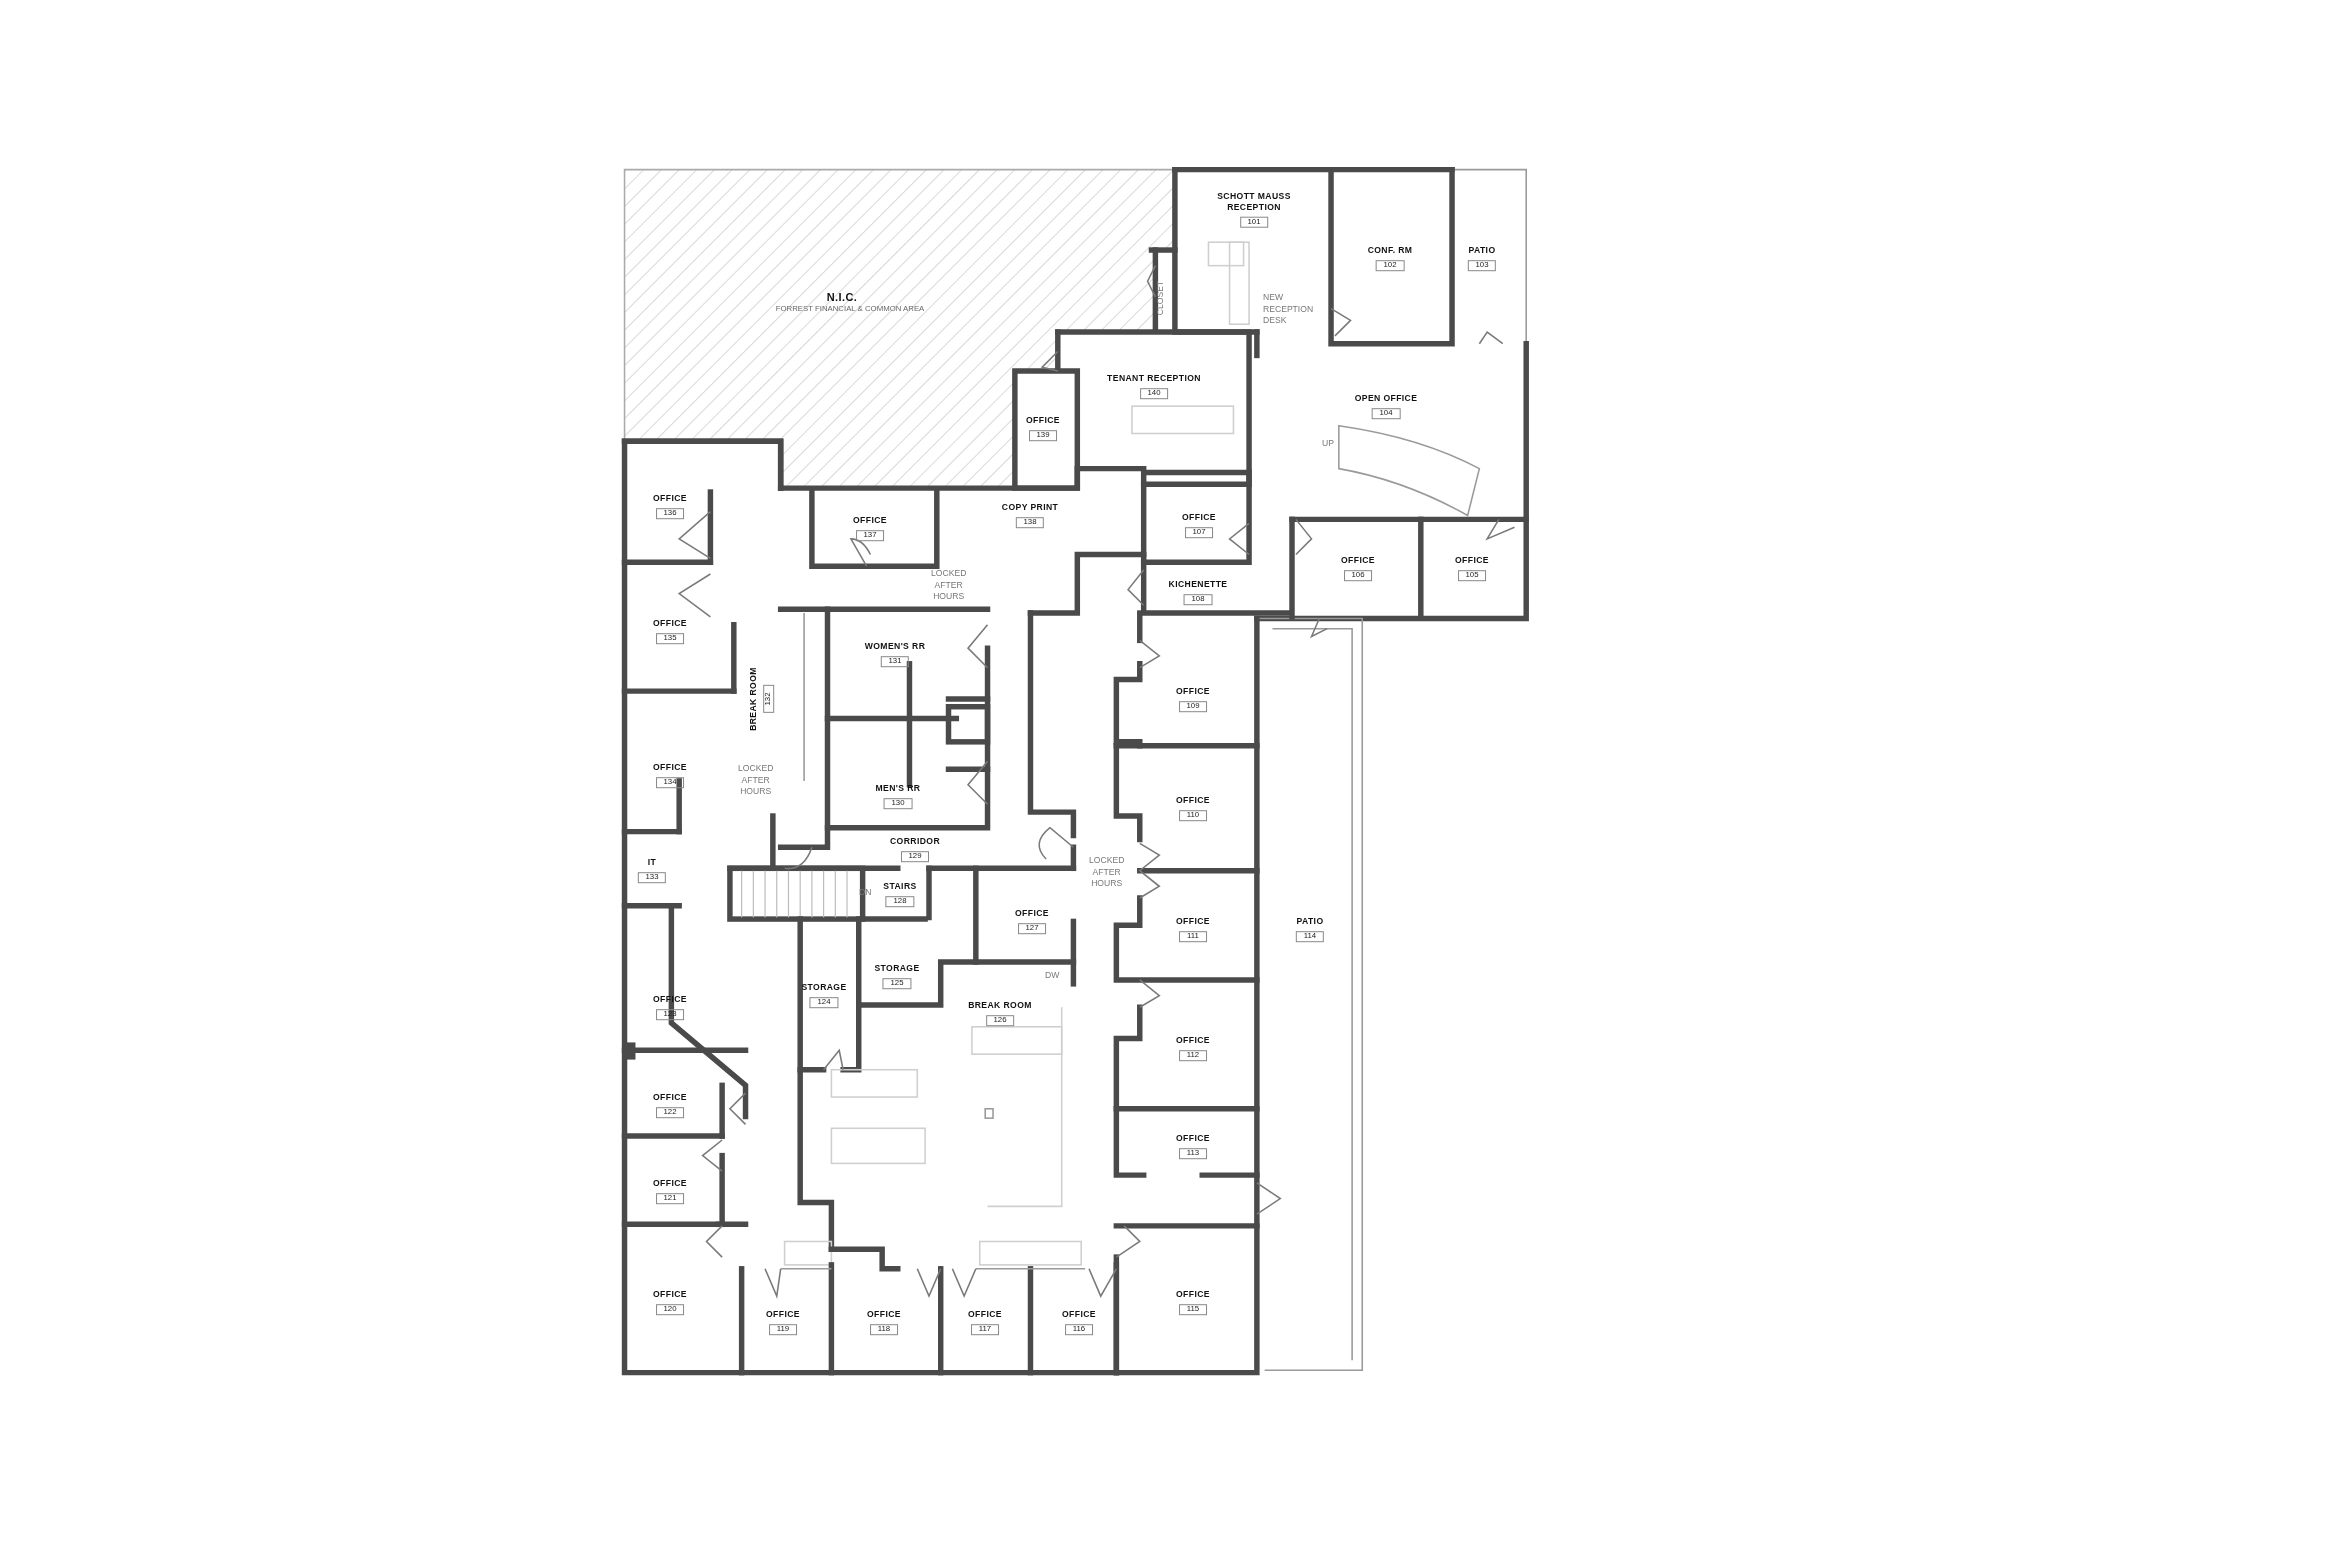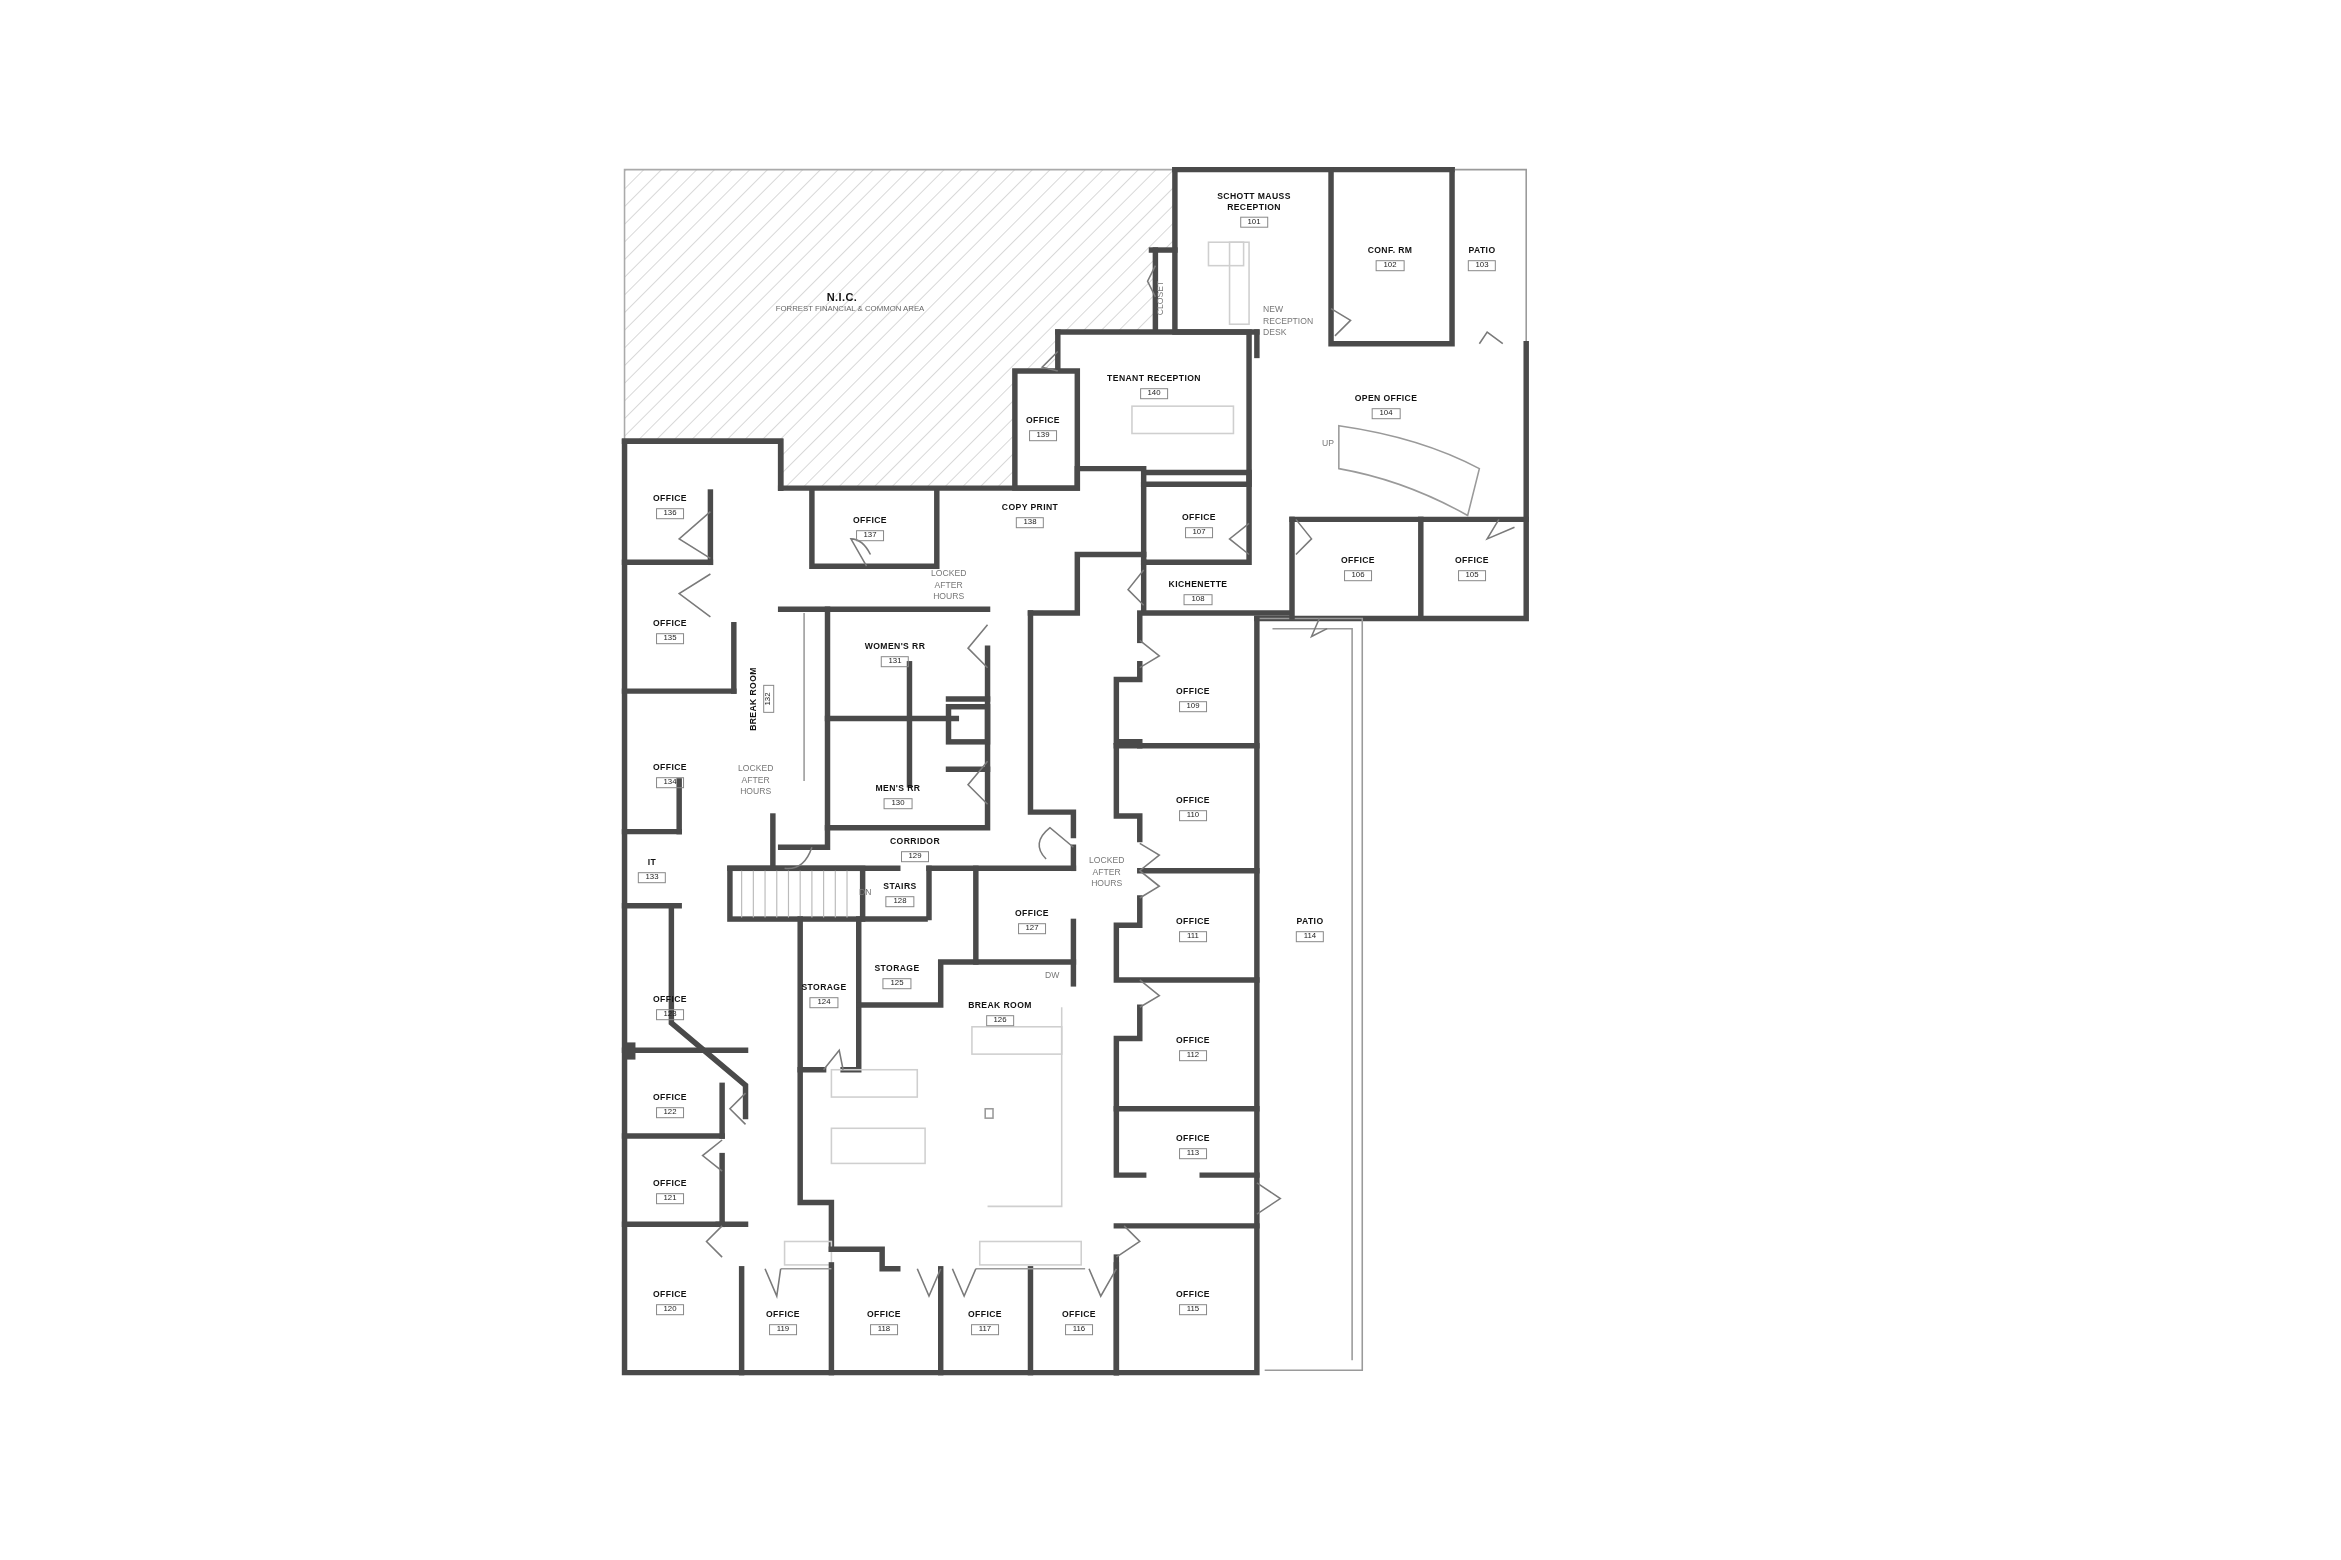--- a/index.html
+++ b/index.html
@@ -226,21 +226,21 @@
 <div class="lbl" style="left:652px;top:870px;text-align:center;"><span class="name">IT</span><span class="num">133</span></div>
 <div class="lbl" style="left:670px;top:775px;"><span class="name">OFFICE</span><span class="num">134</span></div>
 <div class="lbl" style="left:670px;top:631px;"><span class="name">OFFICE</span><span class="num">135</span></div>
 <div class="lbl" style="left:670px;top:506px;"><span class="name">OFFICE</span><span class="num">136</span></div>
 <div class="lbl" style="left:870px;top:528px;"><span class="name">OFFICE</span><span class="num">137</span></div>
 <div class="lbl" style="left:1030px;top:515px;"><span class="name">COPY PRINT</span><span class="num">138</span></div>
 <div class="lbl" style="left:1043px;top:428px;"><span class="name">OFFICE</span><span class="num">139</span></div>
 <div class="lbl" style="left:1154px;top:386px;"><span class="name">TENANT RECEPTION</span><span class="num">140</span></div>
 
 <div class="note vert" style="left:1161px;top:298px;transform:translate(-50%,-50%) rotate(-90deg);">CLOSET</div>
-<div class="note" style="left:1263px;top:292px;text-align:left;margin-top:12px;">
+<div class="note" style="left:1263px;top:292px;text-align:left;">
   <div>NEW</div>
   <div>RECEPTION</div>
   <div>DESK</div>
 </div>
 <div class="note" style="left:931px;top:568px;">
   <div>LOCKED</div>
   <div>AFTER</div>
   <div>HOURS</div>
 </div>
 <div class="note" style="left:738px;top:763px;">

